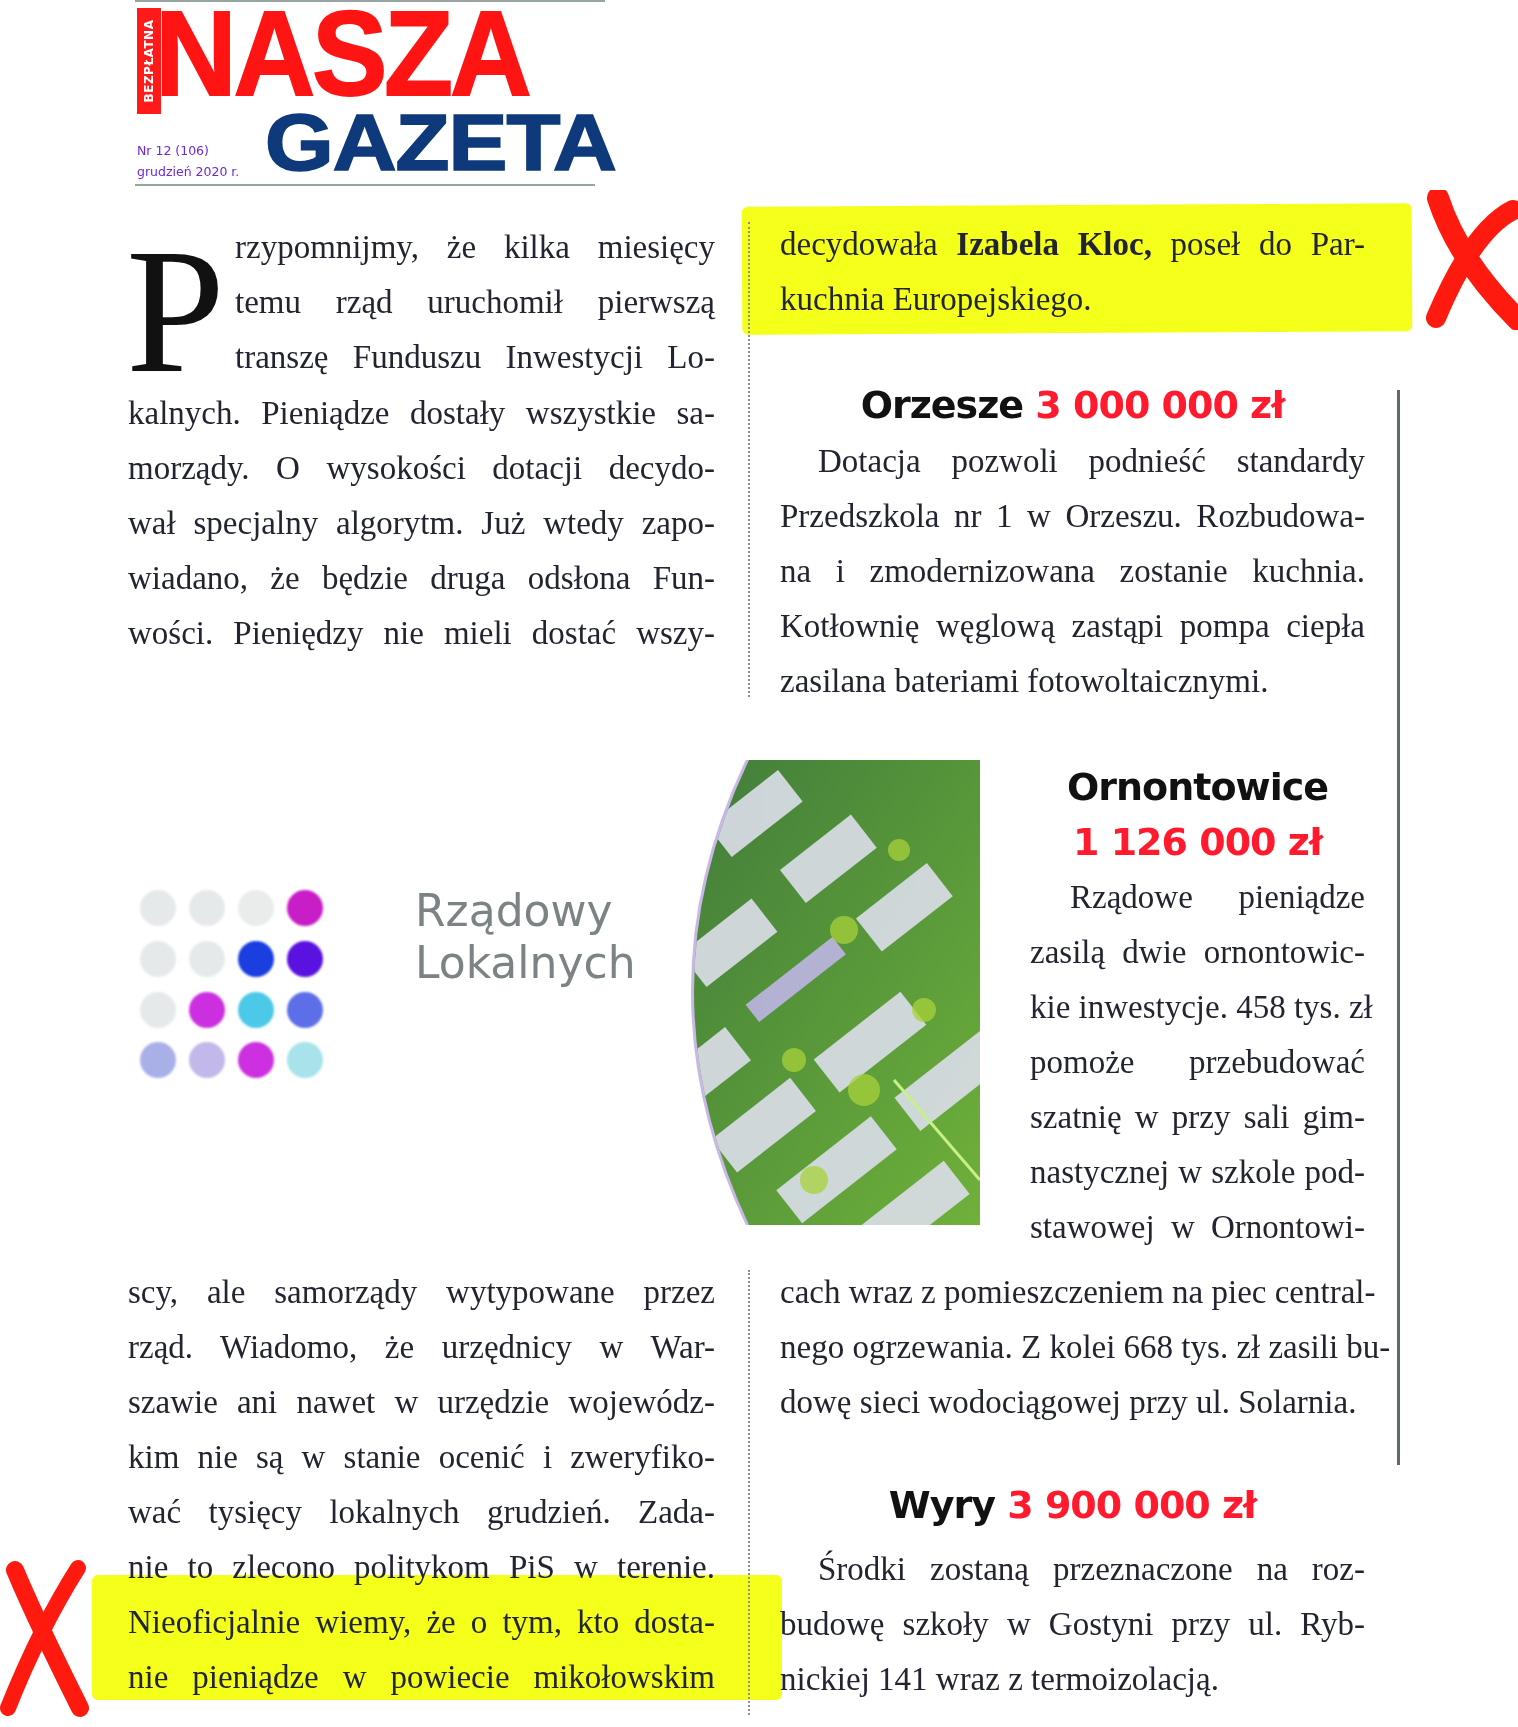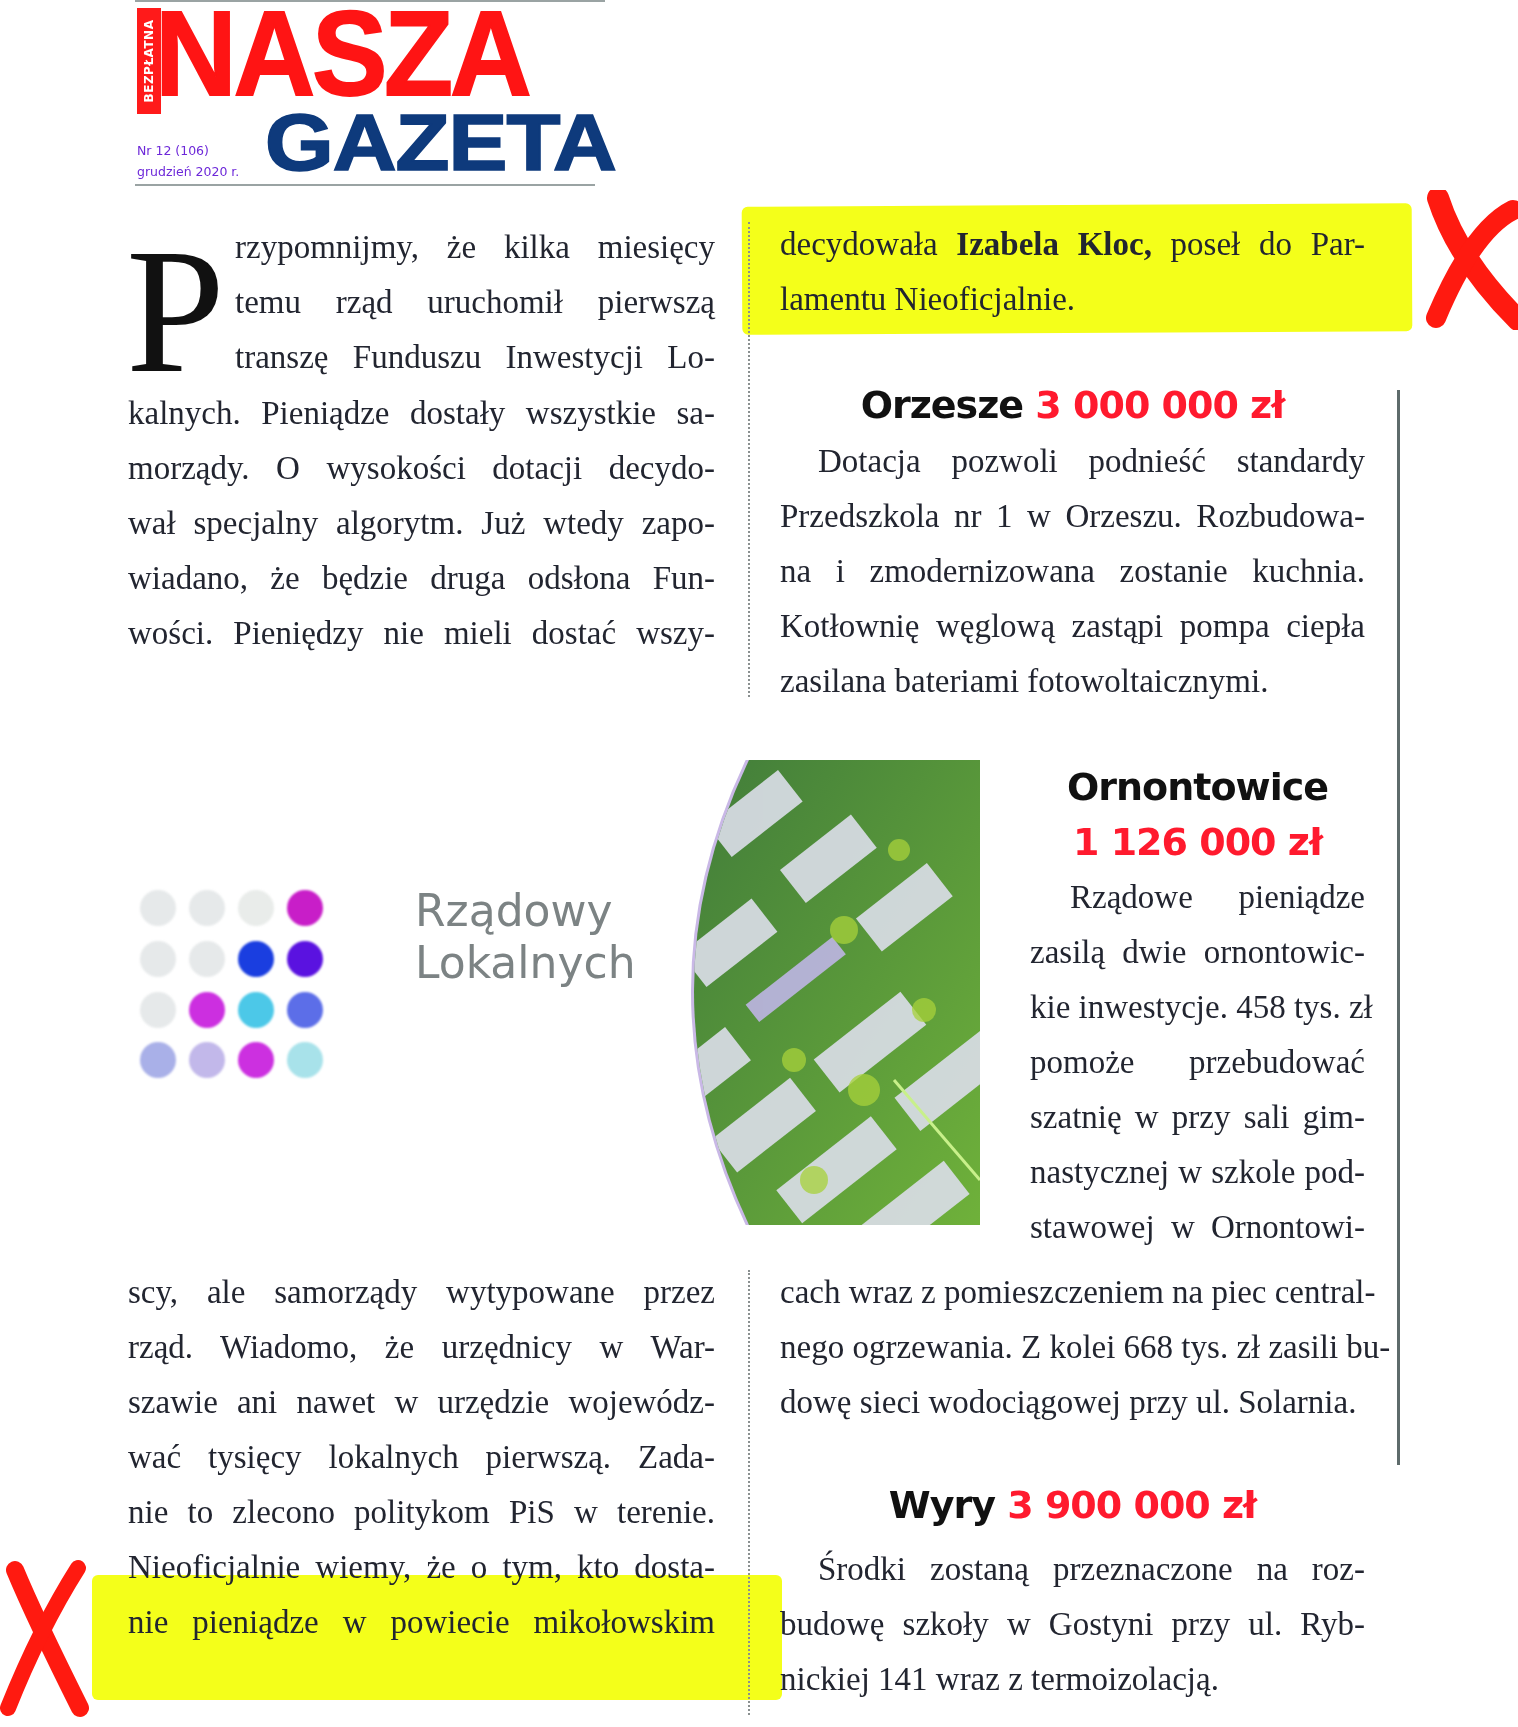--- a/index.html
+++ b/index.html
@@ -85,21 +85,21 @@
   <span class="line">wości. Pieniędzy nie mieli dostać wszy-</span>
 </div>
 
 <div class="divider-dotted" style="top:222px; height:475px;"></div>
 <div class="divider-dotted" style="top:1270px; height:445px;"></div>
 
 <div class="right-col" style="top:217px;">
   <span class="line">
     <span>decydowała </span><b>Izabela Kloc,</b><span> poseł do Par-</span>
   </span>
-  <span class="line last">lamentu Nieoficjalnie.</span>
+  <span class="line last">kuchnia Europejskiego.</span>
 </div>
 
 <div class="right-col" style="top:380px;">
   <div class="heading" style="margin-bottom:4px;">
     <span>Orzesze</span>
     <span class="amount">3 000 000 zł</span>
   </div>
   <span class="line" style="padding-left:38px">Dotacja pozwoli podnieść standardy</span>
   <span class="line">Przedszkola nr 1 w Orzeszu. Rozbudowa-</span>
   <span class="line">na i zmodernizowana zostanie kuchnia.</span>
@@ -194,21 +194,22 @@
 <div class="right-col" style="top:1265px;">
   <span class="line">cach wraz z pomieszczeniem na piec central-</span>
   <span class="line">nego ogrzewania. Z kolei 668 tys. zł zasili bu-</span>
   <span class="line last">dowę sieci wodociągowej przy ul. Solarnia.</span>
 </div>
 
 <div class="col left-bottom">
   <span class="line">scy, ale samorządy wytypowane przez</span>
   <span class="line">rząd. Wiadomo, że urzędnicy w War-</span>
   <span class="line">szawie ani nawet w urzędzie wojewódz-</span>
-  <span class="line">wać tysięcy lokalnych pierwszą. Zada-</span>
+  <span class="line">kim nie są w stanie ocenić i zweryfiko-</span>
+  <span class="line">wać tysięcy lokalnych grudzień. Zada-</span>
   <span class="line">nie to zlecono politykom PiS w terenie.</span>
   <span class="line">Nieoficjalnie wiemy, że o tym, kto dosta-</span>
   <span class="line">nie pieniądze w powiecie mikołowskim</span>
 </div>
 
 <div class="right-col" style="top:1480px;">
   <div class="heading" style="margin-bottom:12px;">
     <span>Wyry</span>
     <span class="amount">3 900 000 zł</span>
   </div>

